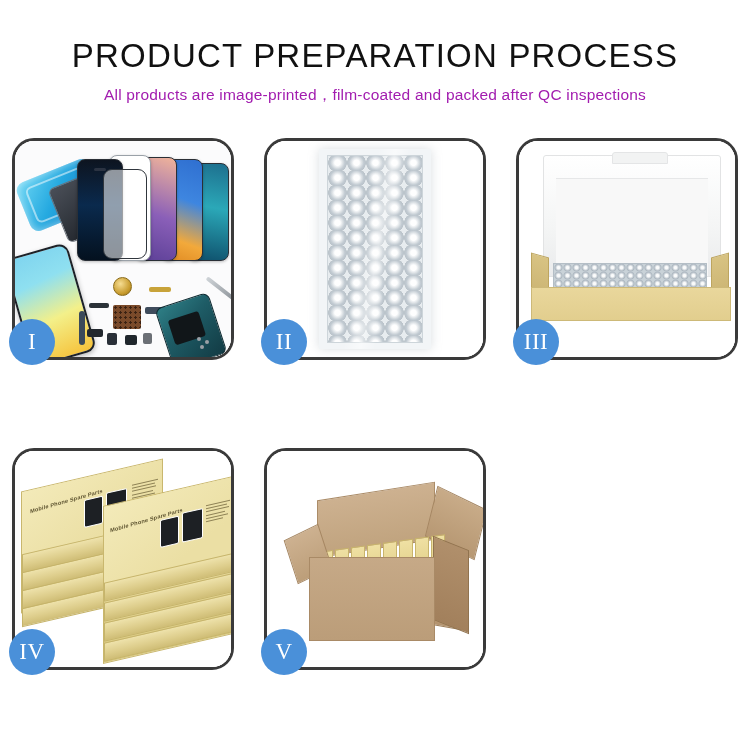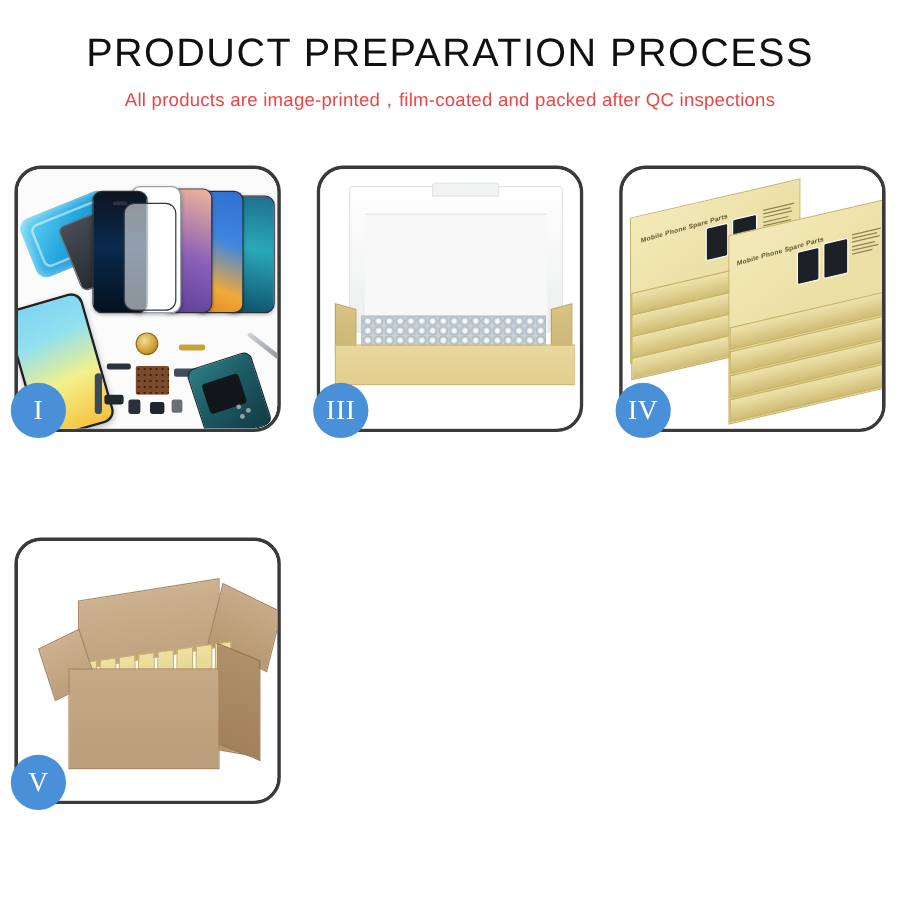--- a/index.html
+++ b/index.html
@@ -12,34 +12,34 @@
     height: 750px;
     overflow: hidden;
     font-family: "Liberation Sans", sans-serif;
     color: #111111;
     position: relative;
   }
 
   
   .header {
     text-align: center;
-    padding-top: 26px;
+    padding-top: 38px;
   }
   .title {
     font-size: 33px;
     font-weight: 400;
     letter-spacing: 1.2px;
     color: #111111;
     line-height: 1.1;
     white-space: nowrap;
   }
   .subtitle {
     font-size: 15.5px;
     font-weight: 400;
-    color: #ef4444;
+    color: #a21caf;
     margin-top: 11px;
     letter-spacing: 0.2px;
     white-space: nowrap;
   }
 
   
   .grid {
     position: absolute;
     top: 138px;
     left: 12px;
@@ -367,20 +367,31 @@
             <i style="left:0;top:0"></i>
               <i style="left:8px;top:3px"></i>
               <i style="left:3px;top:8px"></i>
           </div>
         </div>
       </div>
     </div>
     <div class="badge">I</div>
   </div>
 
+  <div class="panel">
+    <div class="panel-clip">
+      <div class="scene2">
+        <div class="pouch">
+          <div class="bubbles"></div>
+          <div class="pouch-sheen"></div>
+        </div>
+      </div>
+    </div>
+    <div class="badge">II</div>
+  </div>
 
   <div class="panel">
     <div class="panel-clip">
       <div class="scene3">
         <div class="lid3"></div>
         <div class="tray3">
           <div class="tray3-inner"></div>
           <div class="tray3-l"></div>
           <div class="tray3-r"></div>
           <div class="tray3-front"></div>

